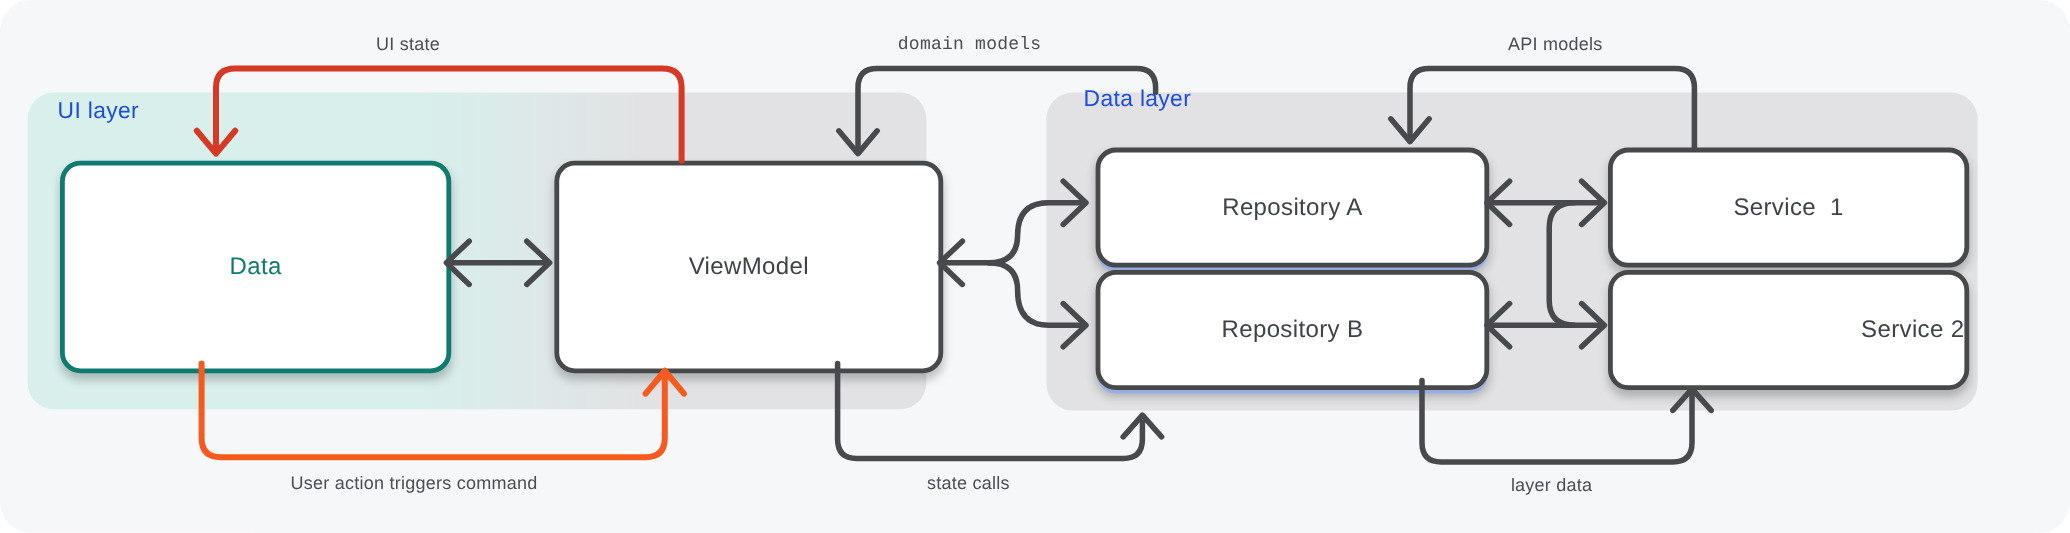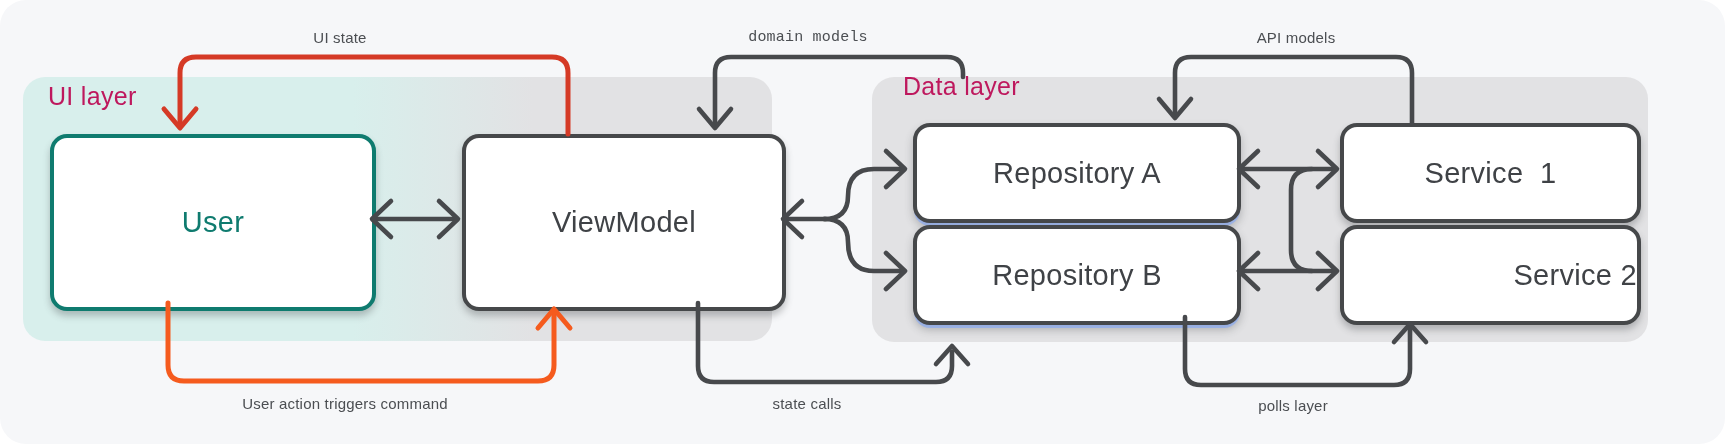--- a/index.html
+++ b/index.html
@@ -11,26 +11,26 @@
   .layer-box{position:absolute;border-radius:22px;}
   #ui-layer{
     left:23px;top:77px;width:749px;height:264px;
     background:linear-gradient(90deg,#d8efec 0%,#d8efec 44%,#e2e2e4 68%,#e2e2e4 100%);
   }
   #data-layer{
     left:872px;top:77px;width:776px;height:265px;
     background:#e2e2e4;
   }
   .layer-label{
-    position:absolute;font-size:25px;color:#be185d;letter-spacing:.3px;
+    position:absolute;font-size:19px;color:#1d4ed8;letter-spacing:.3px;
   }
   .node{
     position:absolute;background:#ffffff;border:4px solid #46484a;border-radius:17px;
     display:flex;align-items:center;justify-content:center;
-    font-size:29px;color:#3f4246;letter-spacing:.3px;white-space:pre;
+    font-size:20px;color:#3f4246;letter-spacing:.3px;white-space:pre;
     box-shadow:0 5px 7px rgba(60,64,67,.30);
   }
   .node.teal{border-color:#0f7b6f;color:#0f7b6f;}
   .node.blueglow{box-shadow:0 4px 0 -1px rgba(125,165,255,.55),0 5px 8px rgba(60,64,67,.30);}
   #node-view{left:50px;top:134px;width:318px;height:169px;}
   #node-viewmodel{left:462px;top:134px;width:316px;height:169px;}
   #node-repo-a{left:913px;top:123px;width:320px;height:92px;}
   #node-repo-b{left:913px;top:225px;width:320px;height:92px;}
   #node-service-1{left:1340px;top:123px;width:293px;height:92px;}
   #node-service-2{left:1340px;top:225px;width:293px;height:92px;justify-content:flex-end;}
@@ -49,21 +49,21 @@
 
 <div id="canvas">
 
   <div class="layer-box" id="ui-layer"></div>
   <div class="layer-box" id="data-layer"></div>
 
   <div class="layer-label" style="left:48px;top:82px;">UI layer</div>
   <div class="layer-label" style="left:903px;top:72px;">Data layer</div>
 
   <div class="node teal" id="node-view">
-    <span>User</span>
+    <span>Data</span>
   </div>
   <div class="node" id="node-viewmodel">
     <span>ViewModel</span>
   </div>
   <div class="node blueglow" id="node-repo-a">
     <span>Repository A</span>
   </div>
   <div class="node blueglow" id="node-repo-b">
     <span>Repository B</span>
   </div>
@@ -133,15 +133,15 @@
       <path class="dark" d="M 1185 317 V 369 Q 1185 385 1201 385 H 1394 Q 1410 385 1410 369 V 329"></path>
       <path class="dark" d="M 1394 342 L 1410 324 L 1426 342"></path>
     </g>
   </svg>
 
   <div class="edge-label" style="left:340px;top:37px;">UI state</div>
   <div class="edge-label" style="left:808px;top:37px;font-family:Liberation Mono, monospace;">domain models</div>
   <div class="edge-label" style="left:1296px;top:37px;">API models</div>
   <div class="edge-label" style="left:345px;top:403px;">User action triggers command</div>
   <div class="edge-label" style="left:807px;top:403px;">state calls</div>
-  <div class="edge-label" style="left:1293px;top:405px;">polls layer</div>
+  <div class="edge-label" style="left:1293px;top:405px;">layer data</div>
 
 </div>
 
 </body></html>

